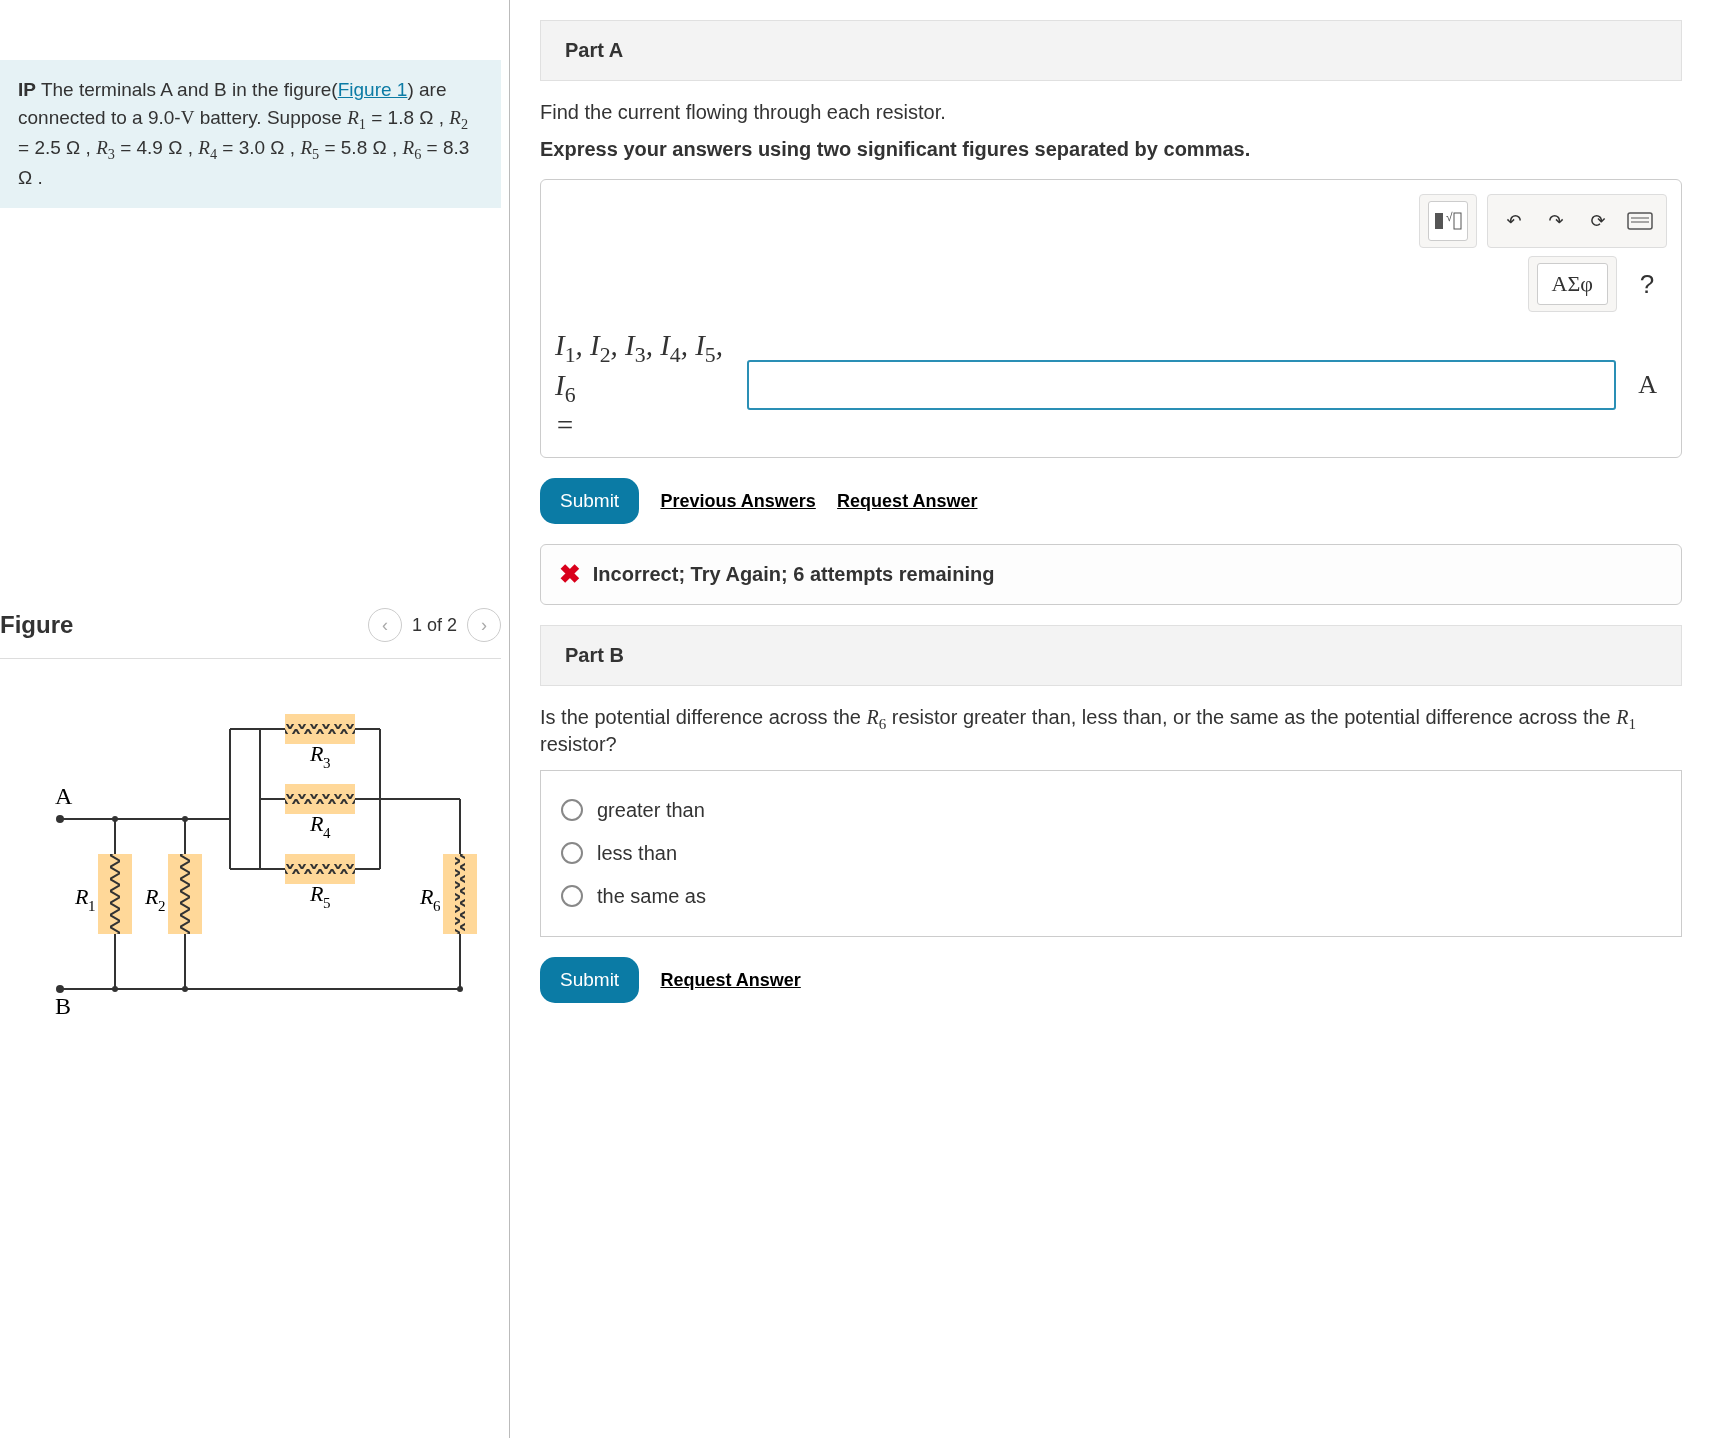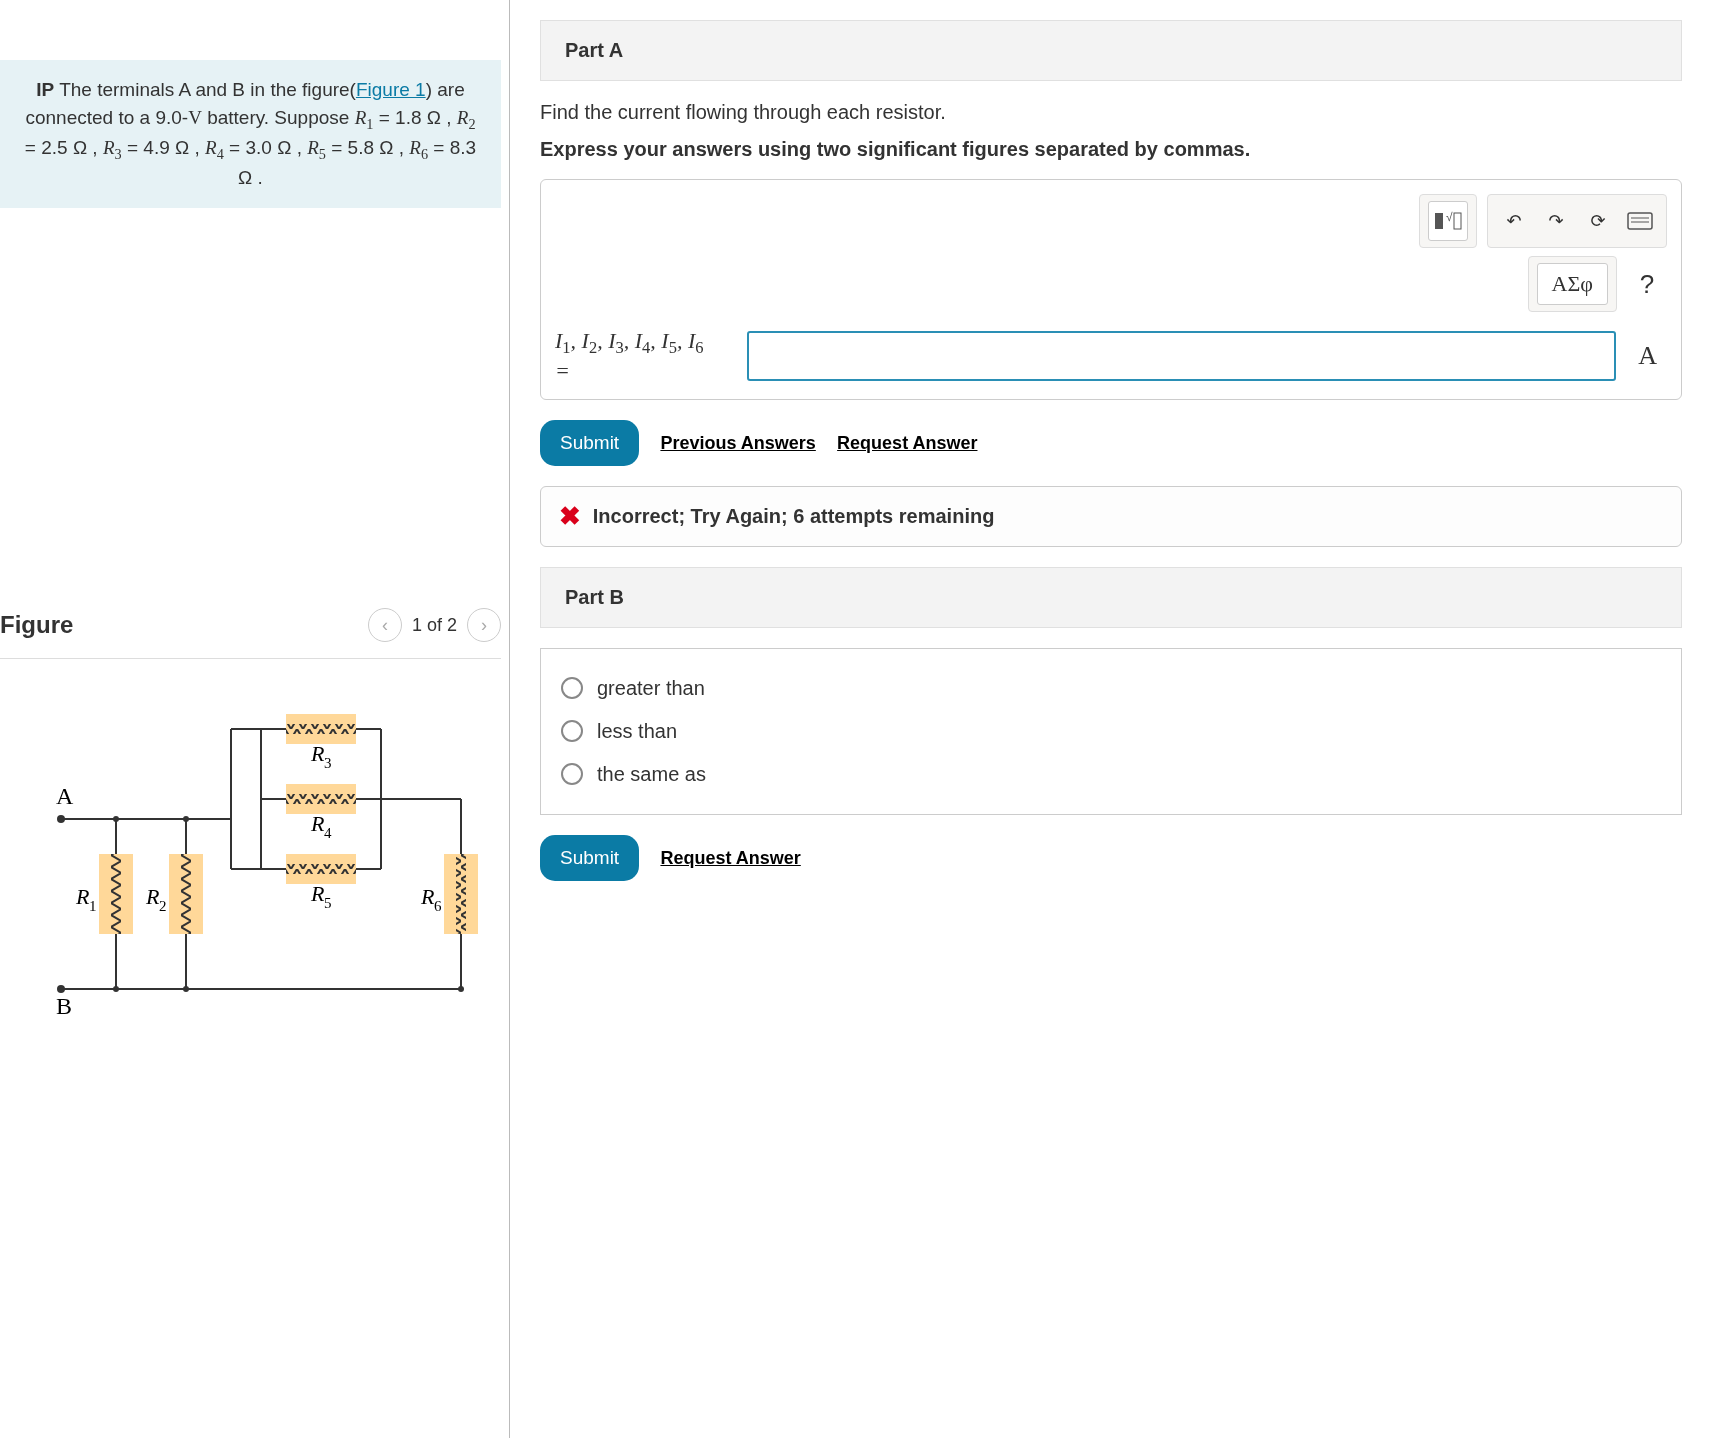--- a/index.html
+++ b/index.html
@@ -12,21 +12,20 @@
   }
   .container {
     display: flex;
     width: 1712px;
     min-height: 1438px;
   }
   .left-col {
     width: 510px;
     padding: 0 8px 0 0;
     border-right: 1px solid #bbb;
-    text-align: center;
   }
   .right-col {
     flex: 1;
     padding: 0 0 0 0;
   }
   .problem-box {
     background: #e6f2f5;
     padding: 16px 18px;
     margin: 60px 0 0 0;
     line-height: 1.45;
@@ -113,21 +112,21 @@
   }
   .input-row {
     display: flex;
     align-items: center;
     gap: 12px;
     padding: 8px 0 0 0;
   }
   .var-label {
     font-family: "Times New Roman", serif;
     font-style: italic;
-    font-size: 22px;
+    font-size: 29px;
     width: 180px;
     line-height: 1.2;
   }
   .answer-input {
     flex: 1;
     height: 50px;
     border: 2px solid #2a8fb5;
     border-radius: 3px;
     background: #fff;
   }
@@ -349,20 +348,23 @@
       </div>
 
       <div class="feedback-box">
         <span class="x-icon">✖</span>
         <span>Incorrect; Try Again; 6 attempts remaining</span>
       </div>
     </div>
 
     <div class="part-header">Part B</div>
     <div class="part-body">
+      <div class="prompt">
+        <span>Is the potential difference across the </span><span class="math-var">R<span class="sub">6</span></span><span> resistor greater than, less than, or the same as the potential difference across the </span><span class="math-var">R<span class="sub">1</span></span><span> resistor?</span>
+      </div>
 
       <div class="radio-group">
         <div class="radio-row">
           <div class="radio-dot"></div>
           <span>greater than</span>
         </div>
         <div class="radio-row">
           <div class="radio-dot"></div>
           <span>less than</span>
         </div>

